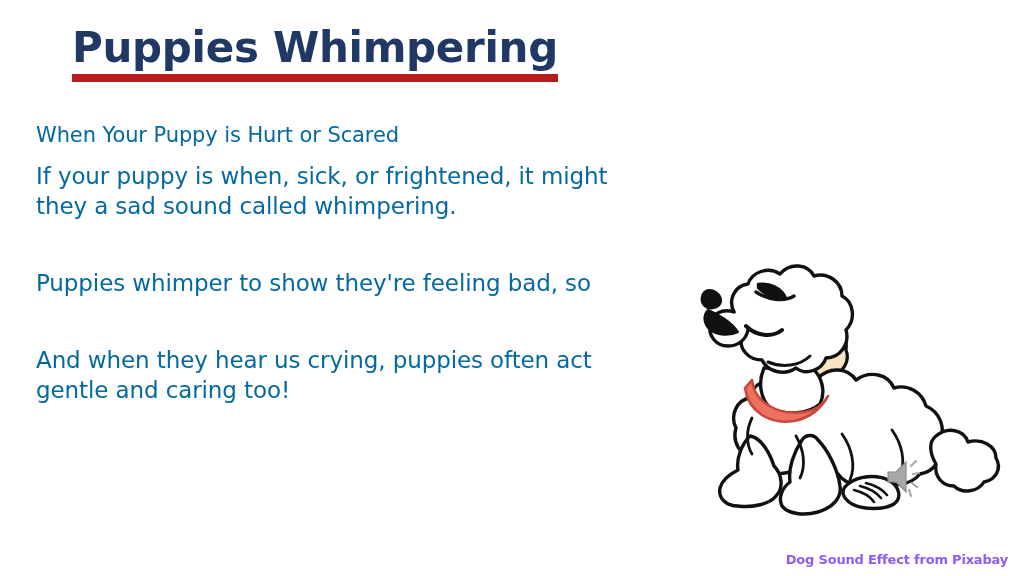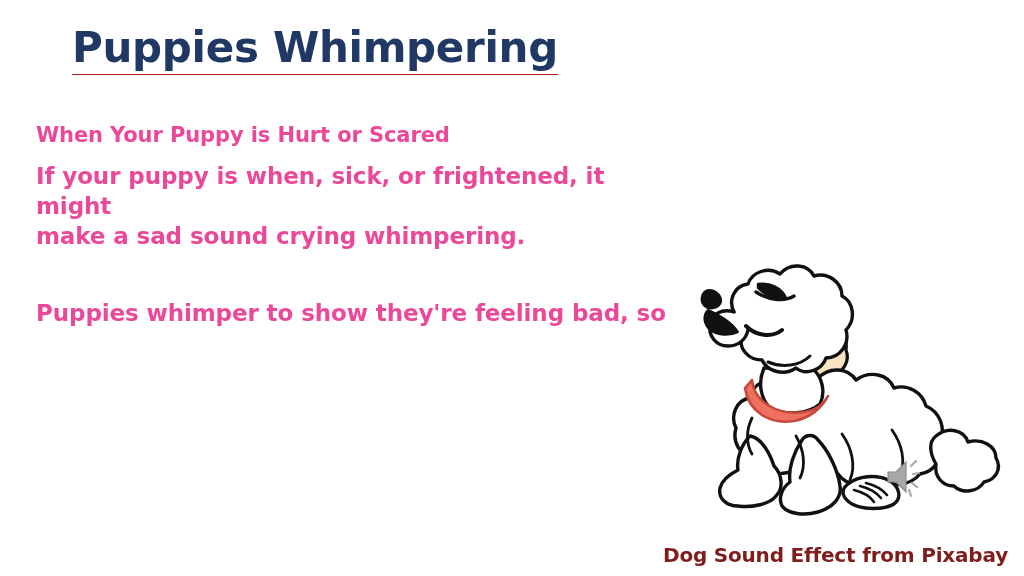--- a/index.html
+++ b/index.html
@@ -32,59 +32,59 @@
   }
   #slide-title {
     margin: 0;
     font-family: "DejaVu Sans", sans-serif;
     font-size: 42px;
     font-weight: bold;
     line-height: 1.12;
     letter-spacing: -0.3px;
     color: #1F3864;
     display: inline-block;
-    border-bottom: 1px solid #b91c1c;
+    border-bottom: 8px solid #b91c1c;
     padding-bottom: 3px;
     white-space: nowrap;
   }
 
   
   #body-block {
     position: absolute;
     left: 36px;
     top: 122px;
     width: 632px;
   }
   .body-line {
     margin: 0;
-    color: #ec4899;
+    color: #0369a1;
     font-family: "DejaVu Sans", sans-serif;
     font-size: 22.5px;
-    font-weight: 700;
+    font-weight: 400;
     line-height: 1.30;
     letter-spacing: -0.1px;
   }
   #lead-line {
     font-size: 21px;
     margin-bottom: 13px;
   }
   .para {
     font-size: 23px;
   }
   #para-1 { margin-bottom: 0; }
   .para-gap { height: 47px; }
 
   
   #credit {
     position: absolute;
     right: 16px;
     bottom: 9px;
-    color: #7f1d1d;
-    font-family: "DejaVu Sans", sans-serif;
-    font-size: 20px;
+    color: #8b5cf6;
+    font-family: "DejaVu Sans", sans-serif;
+    font-size: 13px;
     font-weight: bold;
     letter-spacing: -0.2px;
     white-space: nowrap;
   }
 
   
   #dog-art {
     position: absolute;
     left: 690px;
     top: 258px;
@@ -99,28 +99,29 @@
 <div id="slide">
 
   <div id="title-block">
     <h1 id="slide-title">Puppies Whimpering</h1>
   </div>
 
   <div id="body-block">
 
     <p id="lead-line" class="body-line">When Your Puppy is Hurt or Scared</p>
 
-    <p id="para-1" class="body-line para"><span>If your puppy is when, sick, or frightened, it might</span><br><span>make a sad sound crying whimpering.</span></p>
+    <p id="para-1" class="body-line para"><span>If your puppy is when, sick, or frightened, it might</span><br><span>they a sad sound called whimpering.</span></p>
 
     <div class="para-gap"></div>
 
     <p id="para-2" class="body-line para"><span>Puppies whimper to show they're feeling bad, so</span><br></p>
 
     <div class="para-gap"></div>
 
+    <p id="para-3" class="body-line para"><span>And when they hear us crying, puppies often act</span><br><span>gentle and caring too!</span></p>
 
   </div>
 
   <div id="dog-art">
     <svg viewBox="0 0 330 270" xmlns="http://www.w3.org/2000/svg">
       <g fill="#FFFFFF" stroke="#111111" stroke-width="3.4" stroke-linejoin="round" stroke-linecap="round">
 
         <path d="M100,60 C118,50 136,58 142,74 C150,72 158,80 156,92
                  C160,102 154,114 144,116 C138,126 124,128 116,120
                  C104,120 96,110 98,98 C90,88 90,68 100,60 Z" fill="#F8E3C4" stroke="#111111" stroke-width="3.2"></path>

